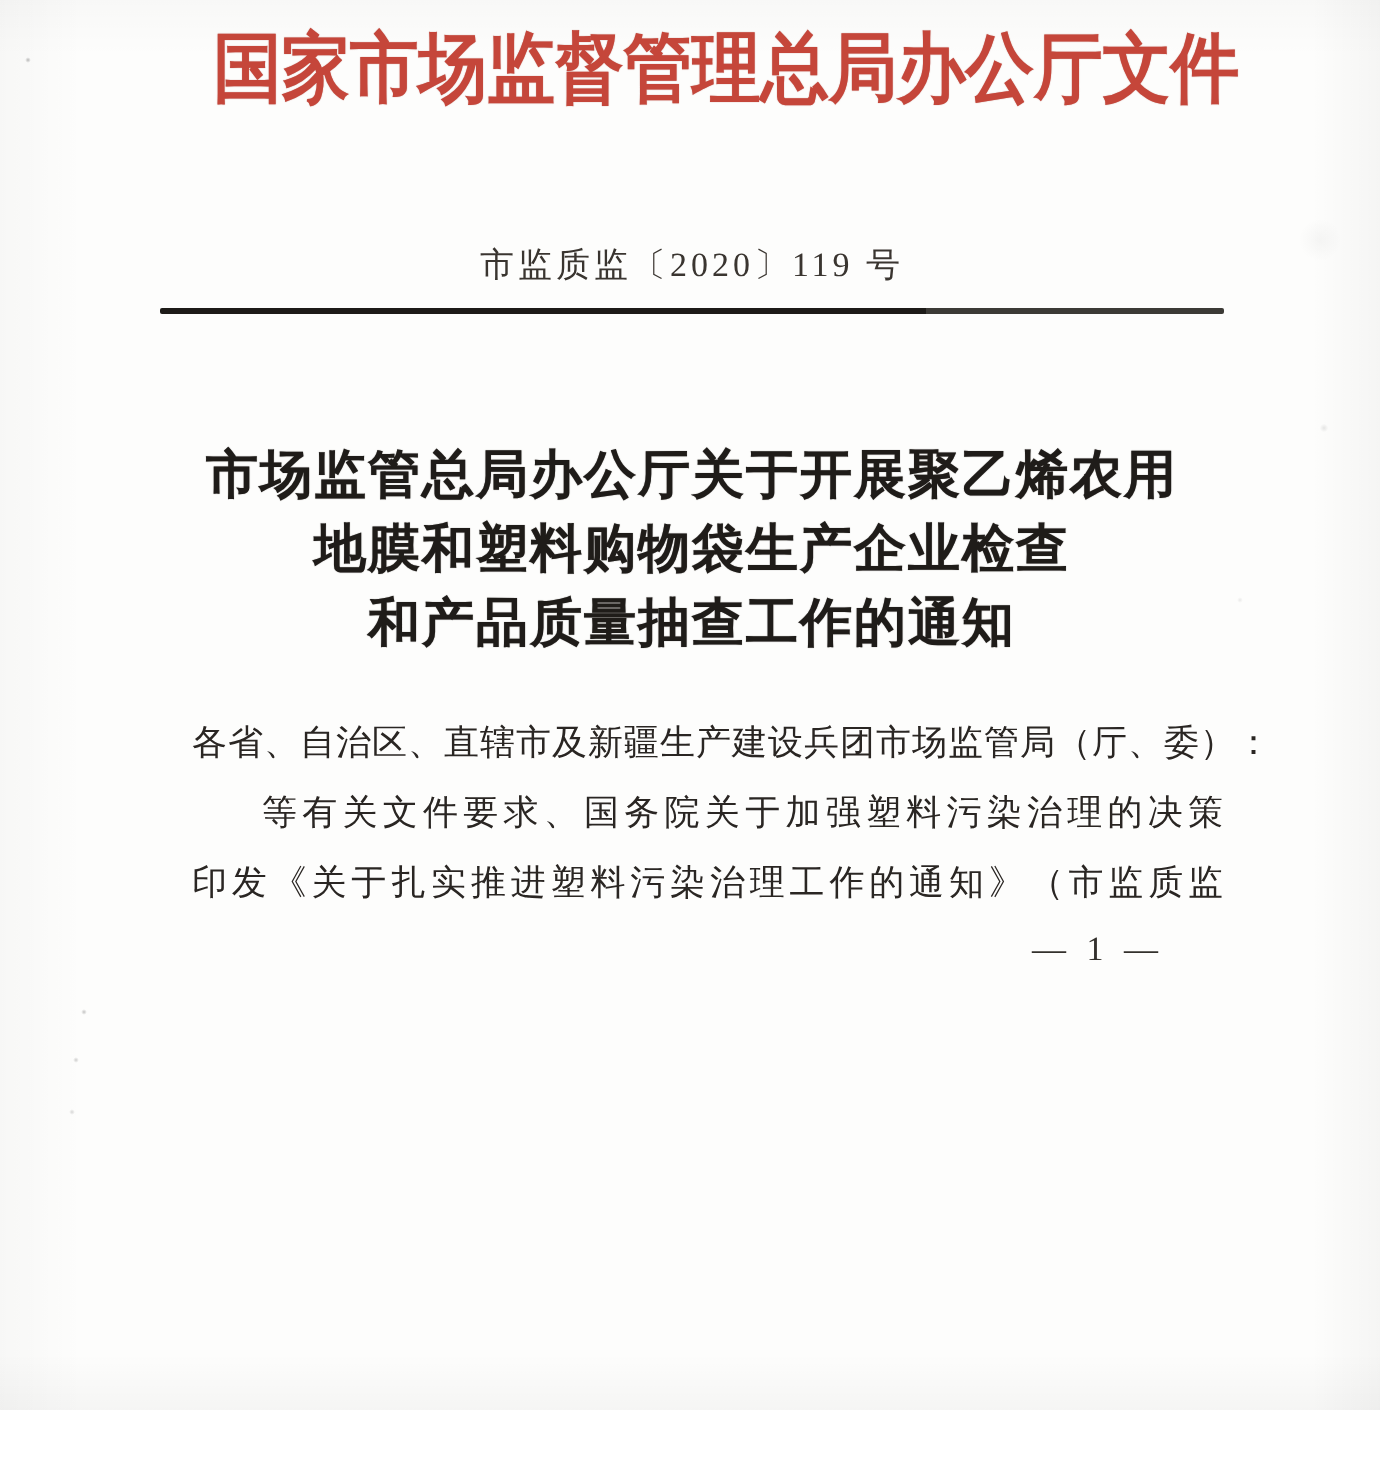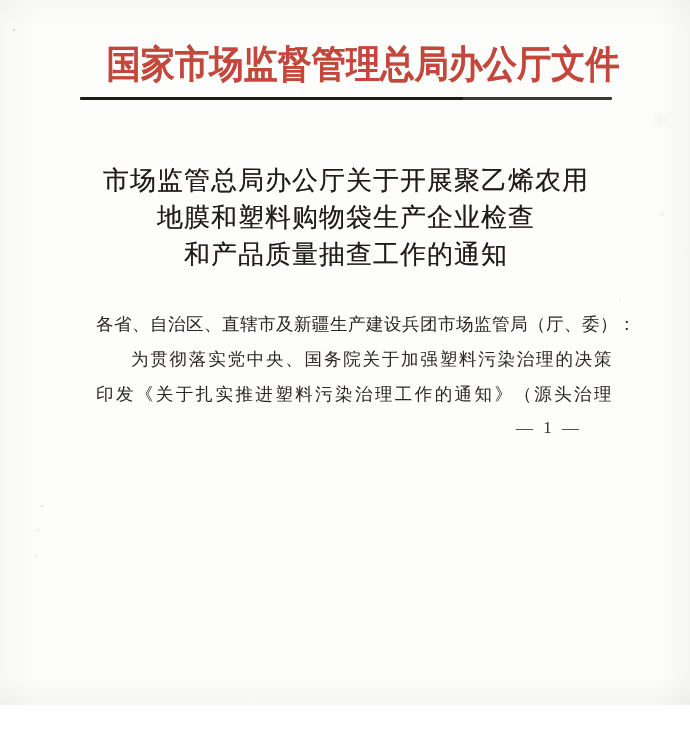--- a/index.html
+++ b/index.html
@@ -15,21 +15,21 @@
     height: 732px;
     overflow: hidden;
     font-family: "Liberation Serif", "DejaVu Serif", serif;
     color: var(--ink);
   }
   .page {
     position: relative;
     width: 690px;
     height: 705px;
     background: var(--paper);
-    padding: 38px 78px 0 80px;
+    padding: 9px 78px 0 80px;
     filter: blur(0.2px);
     
     background-image:
       radial-gradient(circle 2px at 14px 30px,  rgba(60,60,60,.35), transparent 70%),
       radial-gradient(circle 2px at 42px 506px, rgba(60,60,60,.30), transparent 70%),
       radial-gradient(circle 2px at 38px 530px, rgba(60,60,60,.25), transparent 70%),
       radial-gradient(circle 2px at 36px 556px, rgba(60,60,60,.20), transparent 70%),
       radial-gradient(circle 3px at 662px 214px, rgba(90,90,90,.14), transparent 70%),
       radial-gradient(circle 2px at 620px 300px, rgba(90,90,90,.12), transparent 70%),
       radial-gradient(circle 14px at 660px 120px, rgba(120,120,120,.06), transparent 75%),
@@ -59,29 +59,29 @@
   }
   .header-rule {
     margin-top: 9px;
     height: 3px;
     background: linear-gradient(90deg, #1d1b18 0 72%, #3c3a36 72% 100%);
     border-radius: 1px;
   }
   .doc-title {
     margin-top: 62px;
     text-align: center;
-    font-weight: normal;
+    font-weight: bold;
     font-size: 26px;
     line-height: 37px;
     color: #1f1c19;
     letter-spacing: 1px;
     text-shadow: 0 0 .5px rgba(30,25,20,.6);
   }
   .doc-body {
-    margin-top: 34px;
+    margin-top: 24px;
     padding-left: 16px;
     font-size: 17.5px;
     line-height: 35px;
     color: var(--ink);
     font-family: Liberation Serif, serif;
   }
   .body-line {
     text-align: justify;
     text-align-last: justify;
     white-space: nowrap;
@@ -98,30 +98,31 @@
     color: #33302c;
   }
 </style>
 </head>
 <body>
 
 <div class="page">
 
   <div class="header-title">国家市场监督管理总局办公厅文件</div>
 
+  <div class="doc-number">市监质监〔2020〕119 号</div>
 
   <div class="header-rule"></div>
 
   <div class="doc-title">
     <div class="title-line">市场监管总局办公厅关于开展聚乙烯农用</div>
     <div class="title-line">地膜和塑料购物袋生产企业检查</div>
     <div class="title-line">和产品质量抽查工作的通知</div>
   </div>
 
   <div class="doc-body">
     <div class="body-line">各省、自治区、直辖市及新疆生产建设兵团市场监管局（厅、委）：</div>
-    <div class="body-line indent">为贯彻落实党中央、国务院关于加强塑料污染治理的决策</div>
-    <div class="body-line">印发《关于扎实推进塑料污染治理工作的通知》（源头治理</div>
+    <div class="body-line indent">等有关文件要求、国务院关于加强塑料污染治理的决策</div>
+    <div class="body-line">印发《关于扎实推进塑料污染治理工作的通知》（市监质监</div>
   </div>
 
   <div class="page-number">— 1 —</div>
 
 </div>
 
 </body></html>

